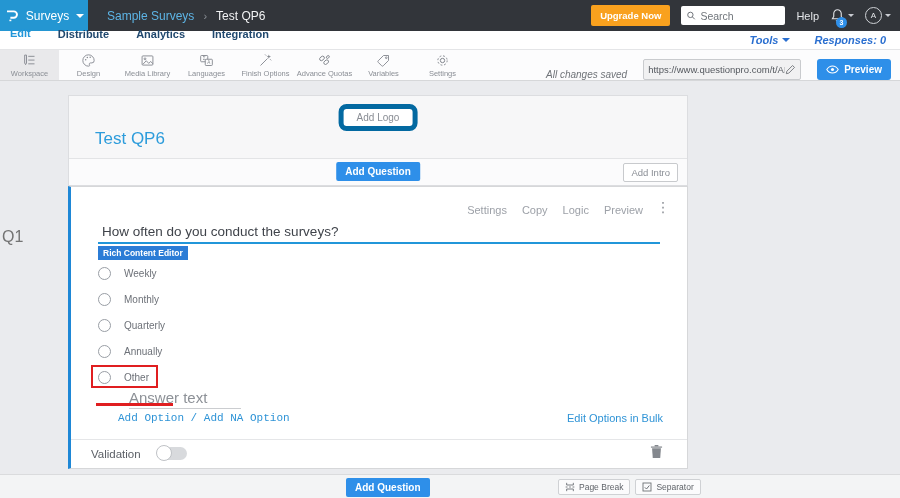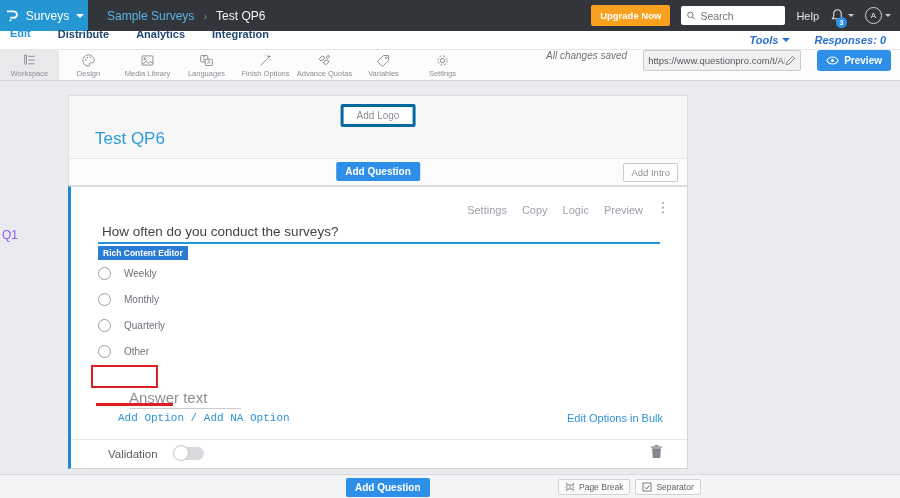--- a/index.html
+++ b/index.html
@@ -36,33 +36,33 @@
   .tools-link { font-size:11px; font-weight:bold; color:#2a6fd0; cursor:pointer; display:flex; align-items:center; gap:4px; }
   .tools-link .caret { border-top-color:#2a6fd0; }
   .responses { font-size:11px; font-weight:bold; color:#2a6fd0; cursor:pointer; }
 
   
   .toolbar { position:absolute; top:50px; left:0; width:900px; height:31px; background:#fcfcfd; border-bottom:1px solid #d6d7d9; display:flex; align-items:stretch; }
   .tool-item { width:59px; display:flex; flex-direction:column; align-items:center; justify-content:center; gap:1px; cursor:pointer; }
   .tool-item.active { background:#e9e9eb; }
   .tool-item .t-label { font-size:7.5px; color:#8a8e95; white-space:nowrap; }
   .tool-item svg { display:block; }
-  .toolbar-right { margin-left:auto; display:flex; align-items:flex-start; gap:16px; padding-right:9px; }
+  .toolbar-right { margin-left:auto; display:flex; align-items:flex-end; gap:16px; padding-right:9px; }
   .saved-status { font-size:10px; font-style:italic; color:#6f7378; }
   .url-box { width:158px; height:21px; background:#f1f1f2; border:1px solid #c9cbce; border-radius:2px; display:flex; align-items:center; padding:0 4px; }
   .url-box input { border:none; outline:none; background:transparent; flex:1; font-size:9.5px; color:#55595f; font-family:"Liberation Sans",sans-serif; }
   .preview-btn { height:21px; background:#2e8fe9; color:#fff; border:none; border-radius:3px; font-size:10px; font-weight:bold; display:flex; align-items:center; gap:5px; padding:0 9px; cursor:pointer; }
 
   
   .main { position:absolute; top:81px; left:0; width:900px; height:417px; background:#eaebee; }
-  .q-id { position:absolute; left:2px; top:147px; font-size:12px; color:#8b5cf6; }
+  .q-id { position:absolute; left:2px; top:147px; font-size:16px; color:#737373; }
   .canvas { position:absolute; left:68px; top:14px; width:620px; }
 
   .survey-head { position:relative; height:91px; background:#f7f7f8; border:1px solid #dcdde0; }
-  .add-logo-btn { position:absolute; top:8px; left:50%; transform:translateX(-50%); background:#fff; border:3px solid #0369a1; border-radius:2px; color:#8a8e95; font-size:10px; padding:3px 13px; cursor:pointer; }
+  .add-logo-btn { position:absolute; top:8px; left:50%; transform:translateX(-50%); background:#fff; border:5px solid #0369a1; border-radius:8px; color:#8a8e95; font-size:10px; padding:3px 13px; cursor:pointer; }
   .survey-title { position:absolute; left:26px; top:33px; font-size:17px; color:#2d9cdb; }
   .head-divider { position:absolute; left:0; right:0; bottom:26px; height:1px; background:#e3e4e6; }
   .head-actions { position:absolute; left:0; right:0; bottom:0; height:26px; background:#fbfbfc; }
   .btn-blue { background:#2e8fe9; color:#fff; border:none; border-radius:2px; font-size:10px; font-weight:bold; padding:4px 9px; cursor:pointer; }
   .add-q-top { position:absolute; left:50%; top:3px; transform:translateX(-50%); }
   .add-intro-btn { position:absolute; right:9px; top:4px; background:#fff; border:1px solid #c8cacd; border-radius:2px; color:#8a8e95; font-size:9.5px; padding:3px 7px; cursor:pointer; }
 
   .question-card { position:relative; height:283px; background:#fff; border:1px solid #d6d7d9; border-left:3px solid #1e87d6; }
   .q-menu { position:absolute; top:17px; right:44px; display:flex; gap:15px; }
   .q-menu span { font-size:11px; color:#9da1a8; cursor:pointer; }
@@ -74,21 +74,21 @@
   .opt-row { height:26px; display:flex; align-items:center; gap:13px; }
   .radio { width:13px; height:13px; border:1.5px solid #999ea5; border-radius:50%; background:#fff; cursor:pointer; flex:none; }
   .opt-label { font-size:10px; color:#6d7178; cursor:text; }
   .red-box { position:absolute; left:20px; top:178px; width:67px; height:23px; border:2px solid #e01e20; pointer-events:none; }
   .answer-input { position:absolute; left:58px; top:200px; width:112px; border:none; border-bottom:1px solid #cbcdd0; outline:none; font-size:15px; color:#555; padding:2px 0; background:transparent; font-family:"Liberation Sans",sans-serif; }
   .answer-input::placeholder { color:#8d9197; }
   .red-underline { position:absolute; left:25px; top:216px; width:77px; height:3px; background:#e01e20; pointer-events:none; }
   .add-option-link { position:absolute; left:47px; top:225px; font-size:11px; color:#2e93d6; cursor:pointer;font-family:Liberation Mono, monospace; }
   .bulk-link { position:absolute; right:24px; top:225px; font-size:11px; color:#2e93d6; cursor:pointer; }
   .card-divider { position:absolute; left:0; right:0; top:252px; height:1px; background:#e5e6e8; }
-  .validation-row { position:absolute; left:20px; top:260px; display:flex; align-items:center; gap:16px;margin-left:17px; }
+  .validation-row { position:absolute; left:20px; top:260px; display:flex; align-items:center; gap:16px; }
   .validation-label { font-size:11.5px; color:#5c6067; }
   .toggle { position:relative; width:30px; height:13px; background:#d8dadd; border-radius:7px; cursor:pointer; }
   .toggle .knob { position:absolute; left:-1px; top:-2px; width:16px; height:16px; background:#fff; border:1px solid #bfc2c6; border-radius:50%; }
   .trash-btn { position:absolute; right:24px; top:257px; cursor:pointer; background:none; border:none; }
 
   .page-footer { position:absolute; left:0; right:0; bottom:0; height:24px; background:#f3f4f5; border-top:1px solid #dadbdd; }
   .add-q-bottom { position:absolute; left:346px; top:3px; }
   .footer-right { position:absolute; left:558px; top:4px; display:flex; gap:5px; }
   .mini-btn { background:#fbfbfc; border:1px solid #cfd1d4; border-radius:2px; font-size:8.5px; color:#5f6369; display:flex; align-items:center; gap:4px; padding:2px 6px; cursor:pointer; font-family:"Liberation Sans",sans-serif; }
 </style>
@@ -291,20 +291,24 @@
             <span class="radio"></span>
             <span class="opt-label">Weekly</span>
           </div>
           <div class="opt-row">
             <span class="radio"></span>
             <span class="opt-label">Monthly</span>
           </div>
           <div class="opt-row">
             <span class="radio"></span>
             <span class="opt-label">Quarterly</span>
+          </div>
+          <div class="opt-row">
+            <span class="radio"></span>
+            <span class="opt-label">Annually</span>
           </div>
           <div class="opt-row">
             <span class="radio"></span>
             <span class="opt-label">Other</span>
           </div>
         </div>
         <div class="red-box"></div>
 
         <input class="answer-input" type="text" placeholder="Answer text" style="">
         <div class="red-underline"></div>

